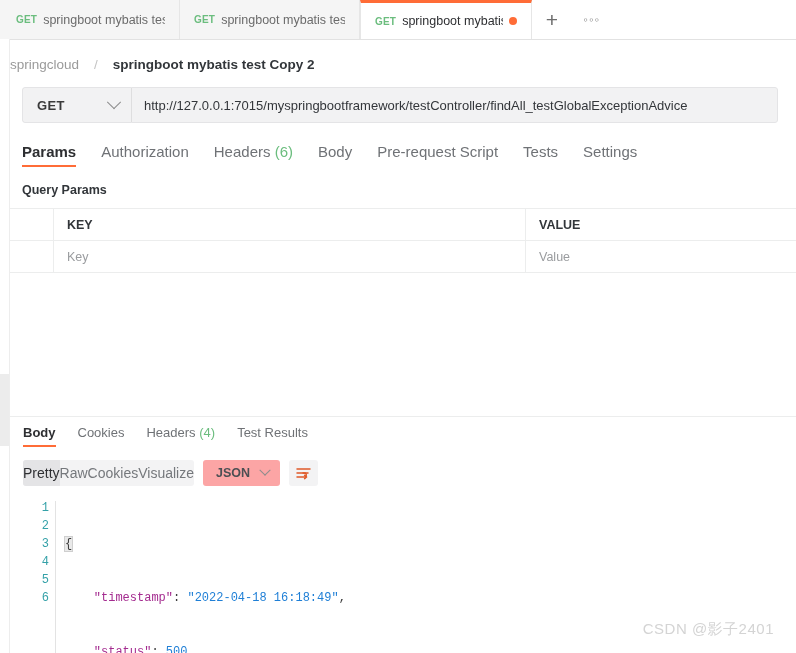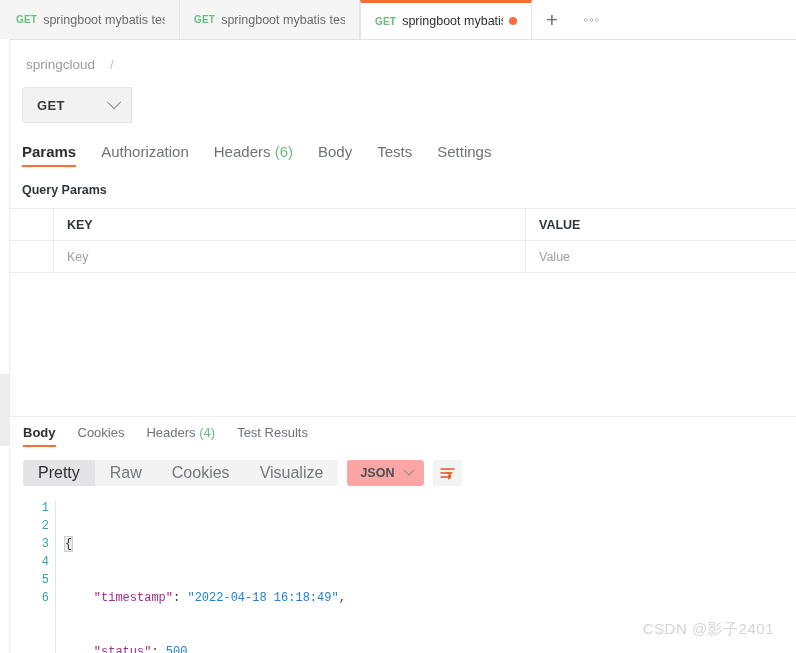--- a/index.html
+++ b/index.html
@@ -105,21 +105,21 @@
     width: 9px;
     height: 72px;
     background: #ececec;
   }
 
   
   .breadcrumb {
     display: flex;
     align-items: center;
     gap: 15px;
-    padding: 18px 0 0 26px;
+    padding: 18px 0 0 10px;
     height: 30px;
     box-sizing: border-box;
   }
   .bc-root { font-size: 13.5px; color: #9a9a9a; cursor: pointer; }
   .bc-sep { font-size: 13.5px; color: #c4c4c4; }
   .bc-current { font-size: 13.5px; color: #32363a; font-weight: bold; }
 
   
   .urlbar {
     display: flex;
@@ -284,22 +284,22 @@
   .seg-group {
     display: flex;
     background: #f3f3f4;
     border-radius: 3px;
     overflow: hidden;
     height: 26px;
   }
   .seg {
     display: flex;
     align-items: center;
-    padding: 0 15px;
-    font-size: 16px;
+    padding: 0 0;
+    font-size: 14px;
     color: #75787c;
     cursor: pointer;
     text-align: right;
   }
   .seg.active {
     background: #e4e4e6;
     color: #2e2f32;
   }
   .json-select {
     display: flex;
@@ -411,42 +411,49 @@
   <div class="tabstrip-filler"></div>
 </div>
 
 <div class="left-edge">
   <div class="handle"></div>
 </div>
 
 <div class="breadcrumb">
   <span class="bc-root">springcloud</span>
   <span class="bc-sep">/</span>
+  <span class="bc-current">springboot mybatis test Copy 2</span>
 </div>
 
 <div class="urlbar">
   <div class="method-select">
     <span class="method-text">GET</span>
     <span class="chev"></span>
   </div>
+  <div class="url-input">
+    <span class="url-text">http://127.0.0.1:7015/myspringbootframework/testController/findAll_testGlobalExceptionAdvice</span>
+  </div>
 </div>
 
 <div class="req-tabs">
   <div class="req-tab active">
     <span>Params</span>
   </div>
   <div class="req-tab">
     <span>Authorization</span>
   </div>
   <div class="req-tab">
     <span>Headers</span>
     <span class="count">(6)</span>
   </div>
   <div class="req-tab">
     <span>Body</span>
+  </div>
+  <div class="req-tab">
+    <span>Pre-request Script</span>
   </div>
   <div class="req-tab">
     <span>Tests</span>
   </div>
   <div class="req-tab">
     <span>Settings</span>
   </div>
 </div>
 
 <div class="qp-title">Query Params</div>

